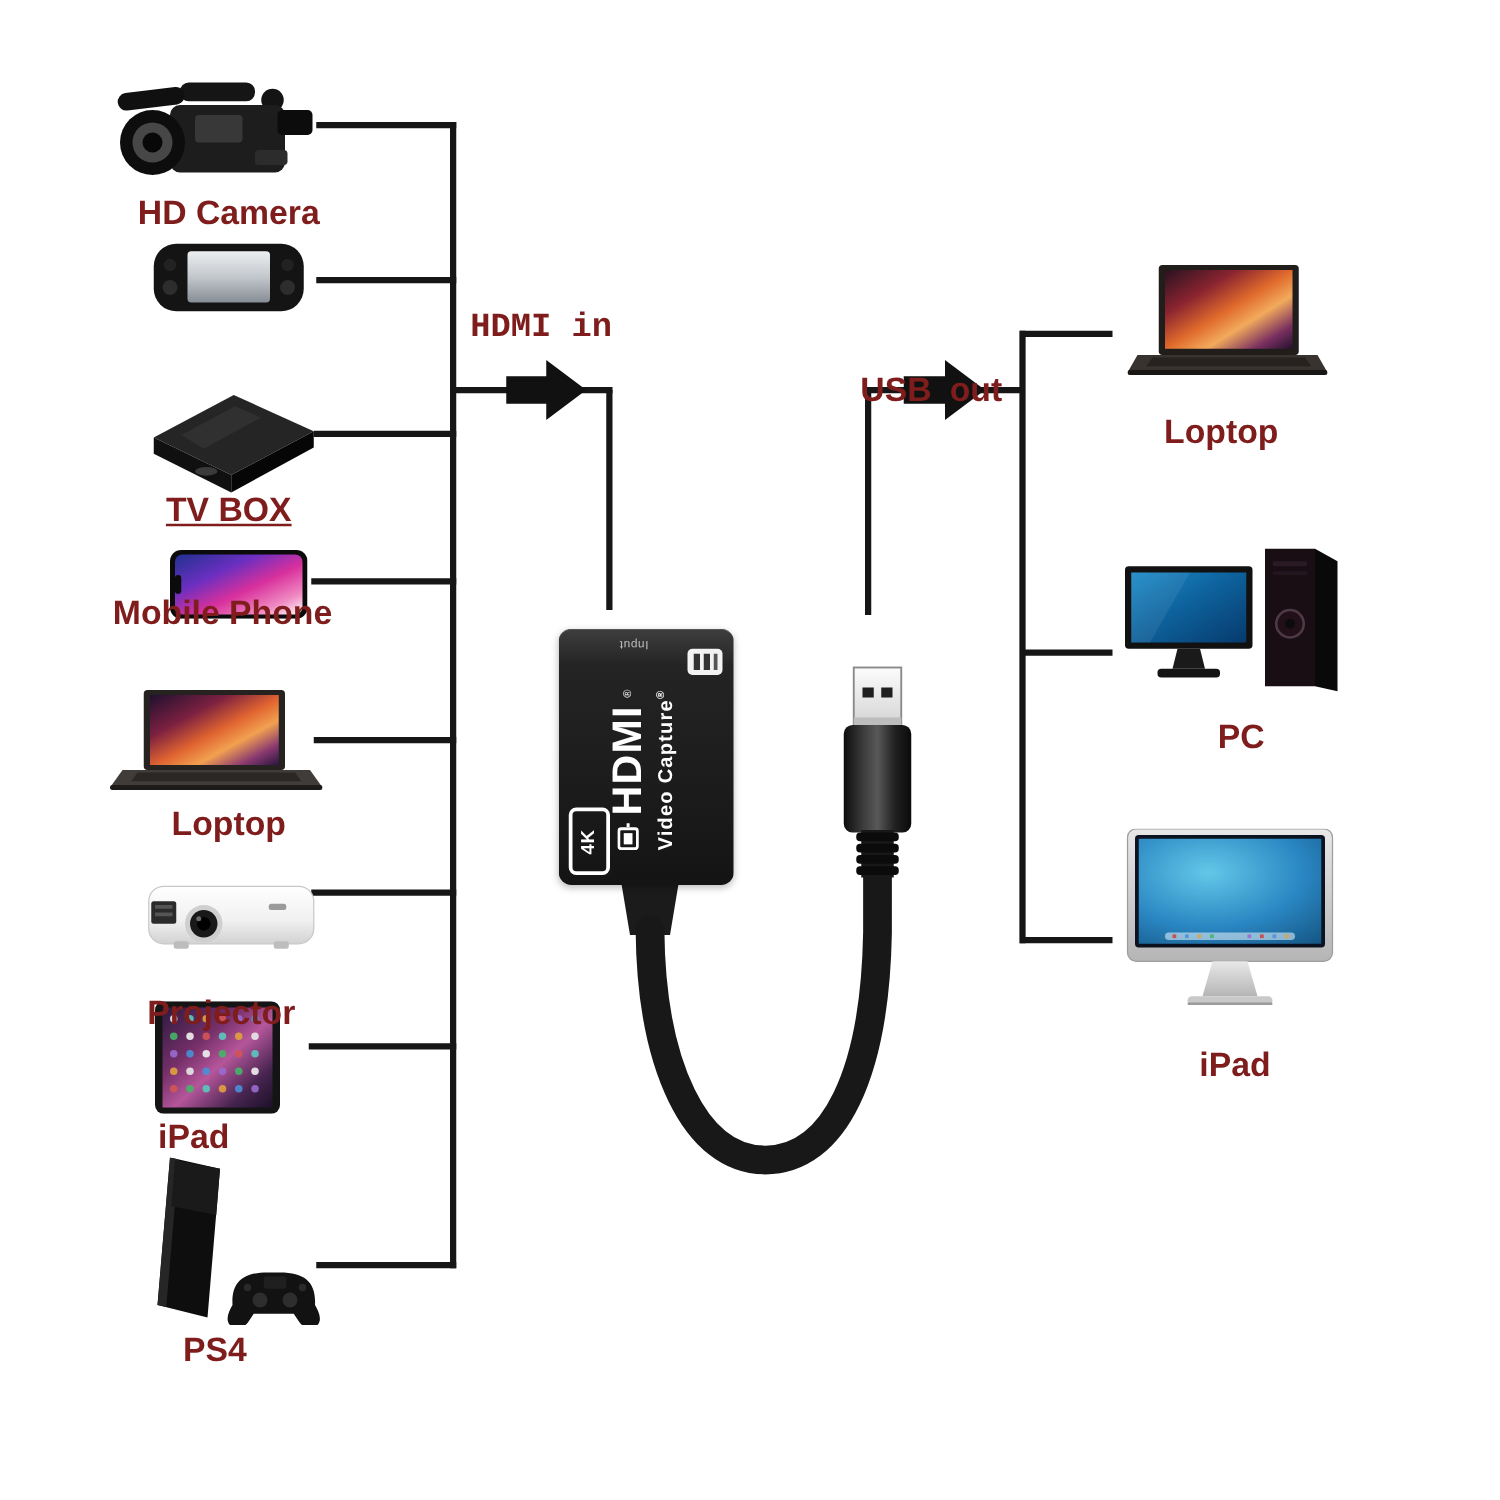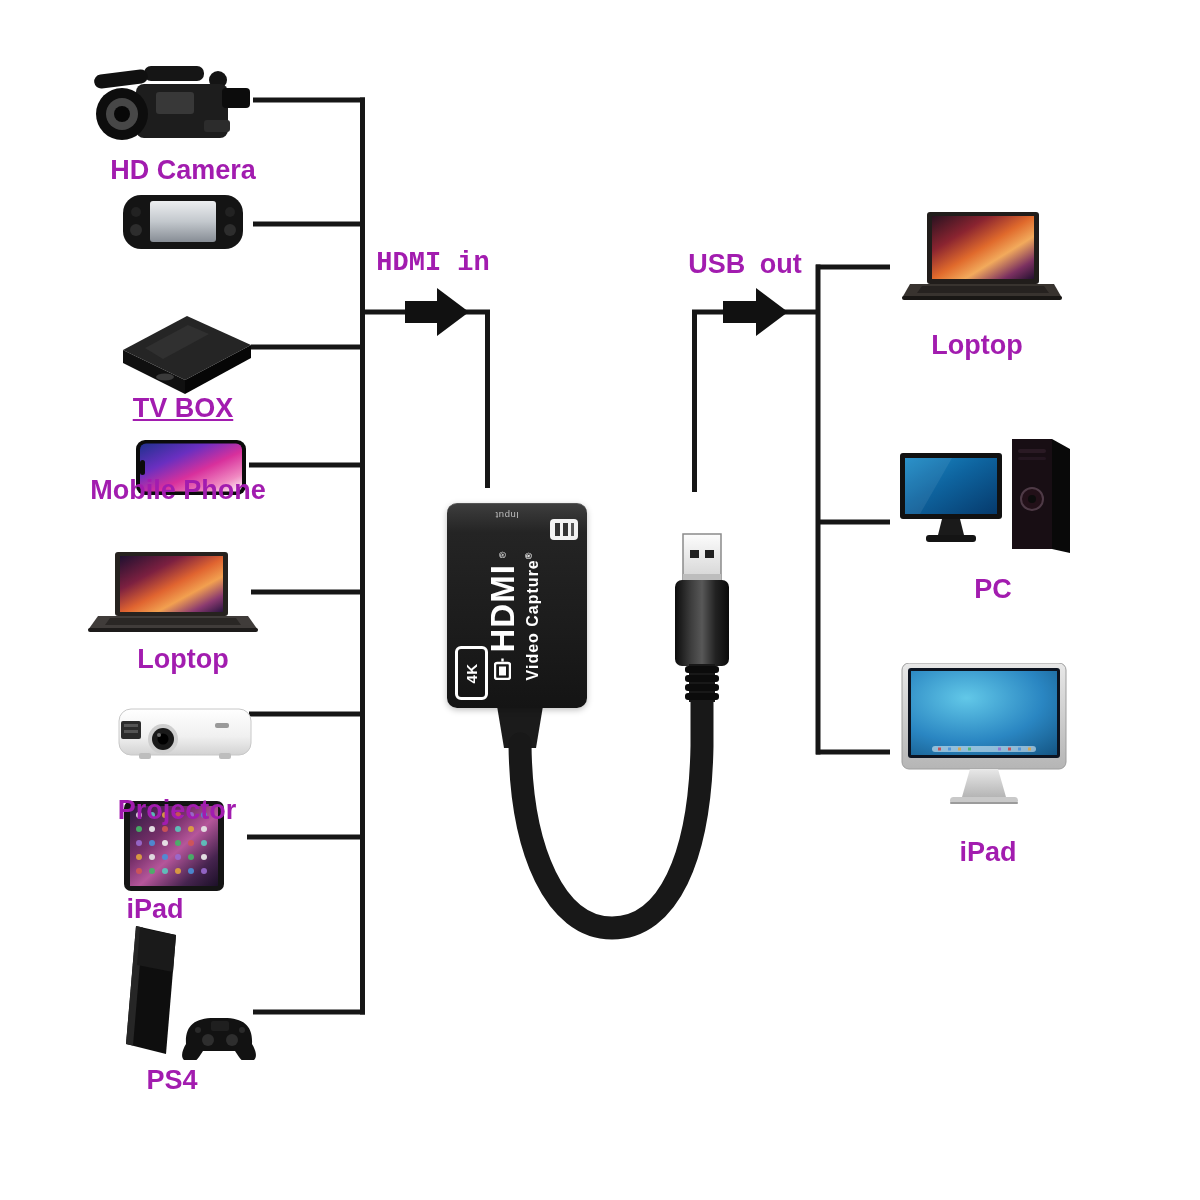--- a/index.html
+++ b/index.html
@@ -1,20 +1,20 @@
 <!DOCTYPE html>
 <html><head>
 <meta charset="utf-8">
 <style>
   html,body{margin:0;padding:0;background:#ffffff;}
   body{width:1200px;height:1200px;overflow:hidden;font-family:"Liberation Sans",sans-serif;}
   .canvas{position:relative;width:1200px;height:1200px;background:#ffffff;}
   svg.layer{position:absolute;left:0;top:0;}
-  .lbl{position:absolute;font-weight:700;font-size:27px;color:#a21caf;text-align:center;line-height:1.1;letter-spacing:0;}
-  .usb-space{word-spacing:7px;}
+  .lbl{position:absolute;font-weight:700;font-size:27px;color:#7f1d1d;text-align:center;line-height:1.1;letter-spacing:0;}
+  .usb-space{word-spacing:7px;margin-top:48px;}
   .icon-wrap{position:absolute;}
 
   
   .capture-device{position:absolute;left:447px;top:503px;width:140px;height:204px;
     background:linear-gradient(180deg,#3d3d3d 0%,#242424 14%,#1c1c1c 60%,#141414 100%);
     border-radius:10px;border-top:1px solid #555;box-shadow:0 2px 6px rgba(0,0,0,.25);z-index:3;}
   .input-label{position:absolute;top:6px;left:20px;width:80px;text-align:center;
     transform:rotate(180deg);font-size:9.5px;color:#bdbdbd;letter-spacing:.5px;font-weight:400;}
   .port-icon{position:absolute;top:14px;right:8px;}
   .brand-rot{position:absolute;left:-27px;top:66px;width:186px;height:92px;

